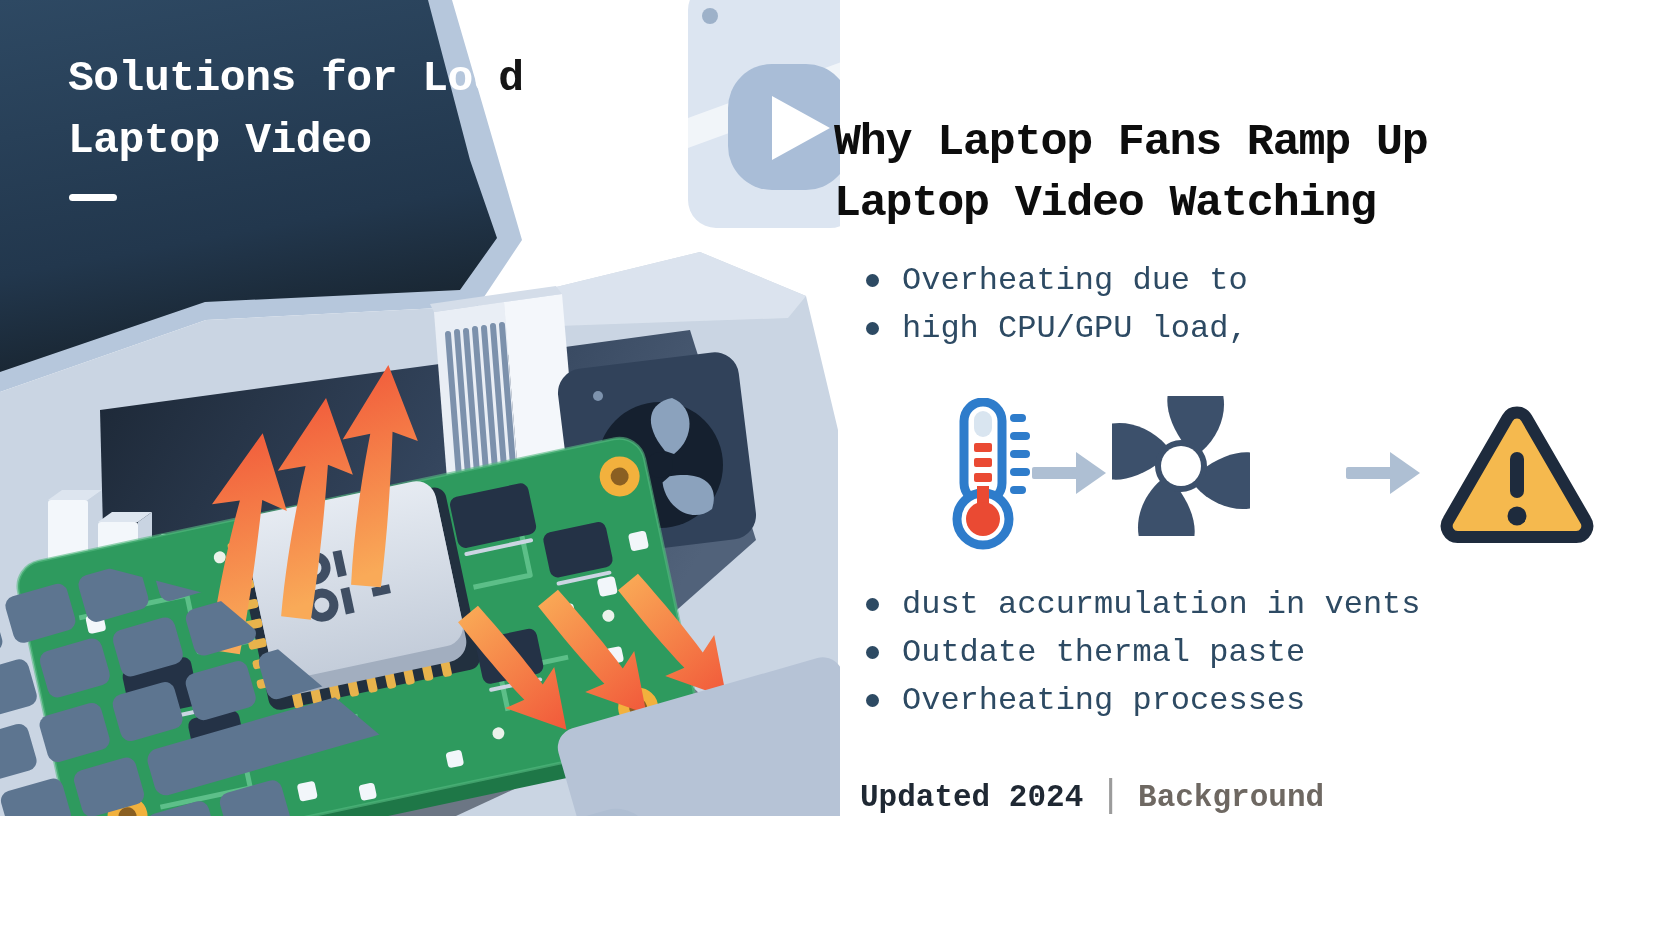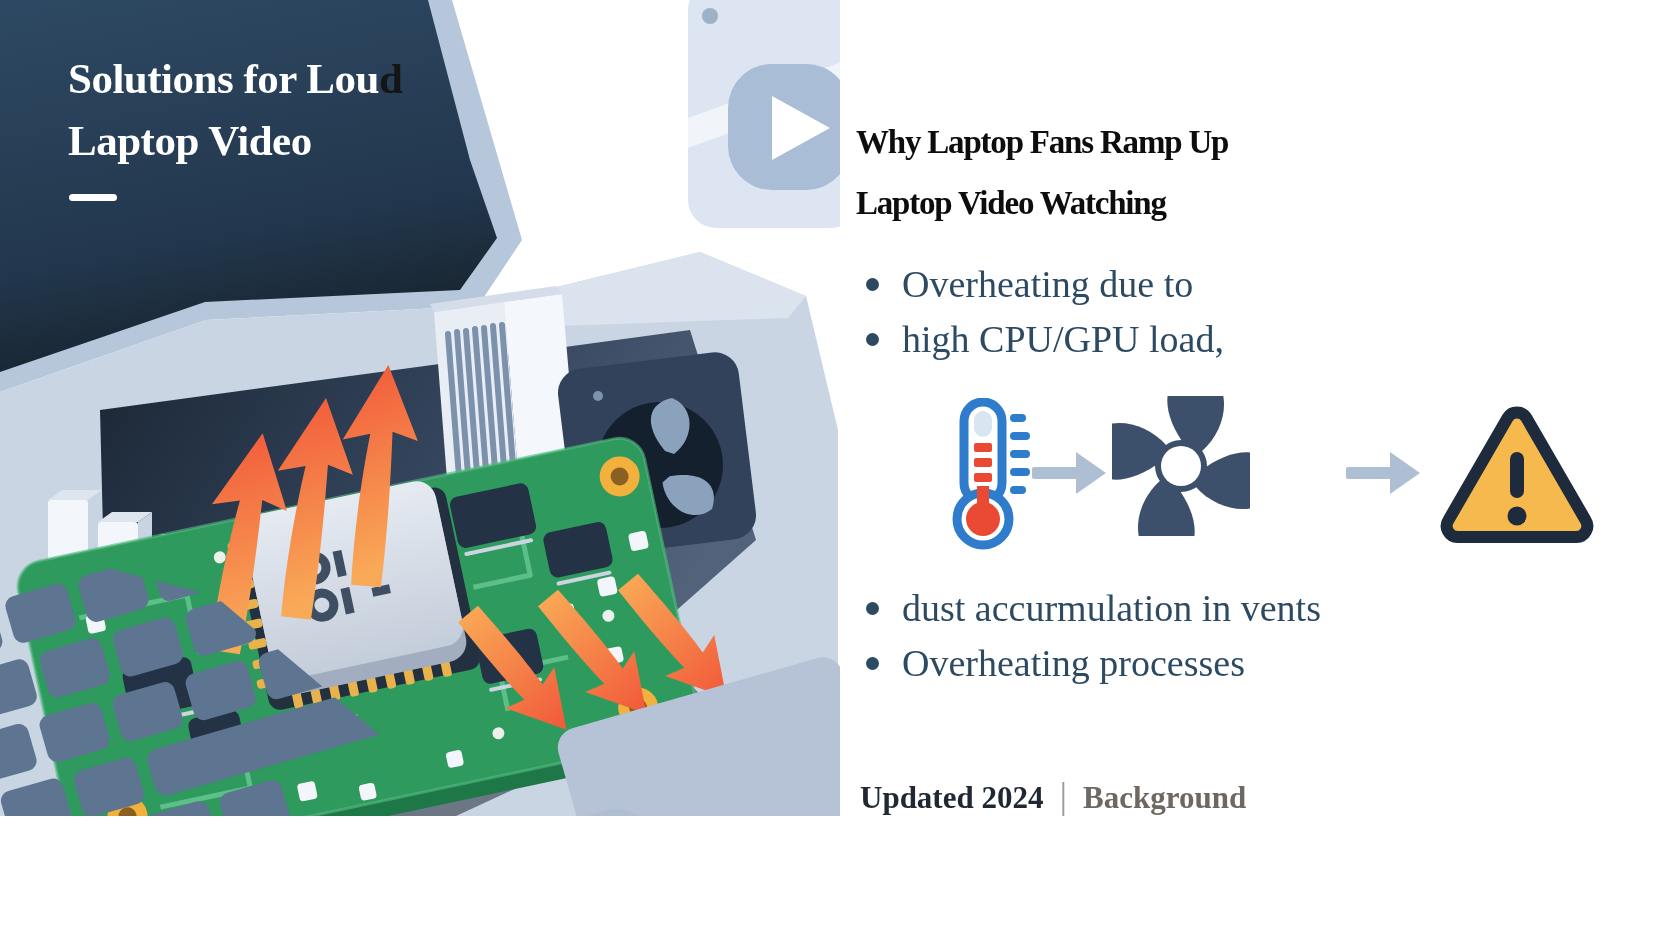--- a/index.html
+++ b/index.html
@@ -1,31 +1,31 @@
 <!DOCTYPE html>
 <html><head>
 <meta charset="utf-8">
 <style>
   html,body{margin:0;padding:0;background:#ffffff;}
   #app{position:relative;width:1664px;height:816px;overflow:hidden;background:#ffffff;
-       font-family:Liberation Serif, serif;}
+       font-family:Liberation Mono, monospace;}
   .illus{position:absolute;left:0;top:0;width:840px;height:928px;}
   
   .hero-title{position:absolute;left:68px;top:48px;font-size:43px;line-height:62px;
       font-weight:700;color:#ffffff;letter-spacing:-0.5px;white-space:nowrap;z-index:5;}
   .hero-title .ov{color:#151515;}
   .hero-dash{position:absolute;left:69px;top:194px;width:48px;height:7px;background:#ffffff;
       border-radius:4px;z-index:5;}
   
-  .heading{position:absolute;left:856px;top:112px;font-size:33px;line-height:61px;
+  .heading{position:absolute;left:834px;top:112px;font-size:45px;line-height:61px;
       font-weight:700;color:#0d0d0d;letter-spacing:-1.2px;white-space:nowrap;}
   .causes{position:absolute;left:866px;display:flex;flex-direction:column;}
   .causes-top{top:262px;gap:11px;}
   .causes-bottom{top:586px;gap:11px;}
-  .cause-row{display:flex;align-items:center;gap:23px;font-size:38px;font-weight:500;
+  .cause-row{display:flex;align-items:center;gap:23px;font-size:32px;font-weight:500;
       color:#2d4a63;white-space:nowrap;}
   .cause-row .dot{width:13px;height:13px;border-radius:50%;background:#2d4a63;flex:none;}
   .flow-icon{position:absolute;}
   .footer{position:absolute;left:860px;top:780px;width:648px;display:flex;
       align-items:center;gap:16px;font-size:31px;font-weight:700;
       white-space:nowrap;}
   .footer .updated{color:#1f2833;}
   .footer .sep{color:#9b9b9b;font-weight:400;font-size:38px;line-height:1;margin-top:-4px;}
   .footer .brand{color:#6e6862;}
 </style>
@@ -341,20 +341,24 @@
     <circle cx="79" cy="114" r="9.5" fill="#1e2b3d"></circle>
   </svg>
 
   <div class="causes causes-bottom">
     <div class="cause-row">
       <span class="dot"></span>
       <span>dust accurmulation in vents</span>
     </div>
     <div class="cause-row">
       <span class="dot"></span>
+      <span>Outdate thermal paste</span>
+    </div>
+    <div class="cause-row">
+      <span class="dot"></span>
       <span>Overheating processes</span>
     </div>
   </div>
 
   <div class="footer">
     <span class="updated">Updated 2024</span>
     <span class="sep">|</span>
     <span class="brand">Background</span>
   </div>
 

